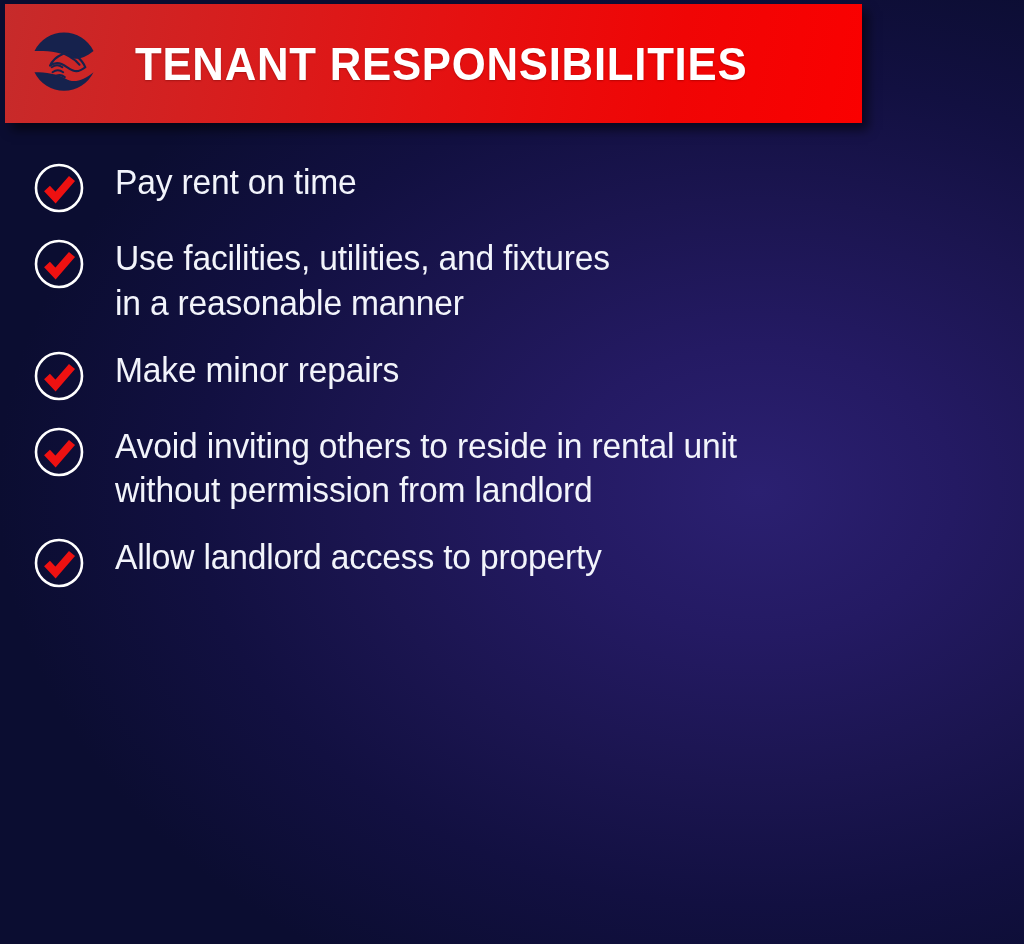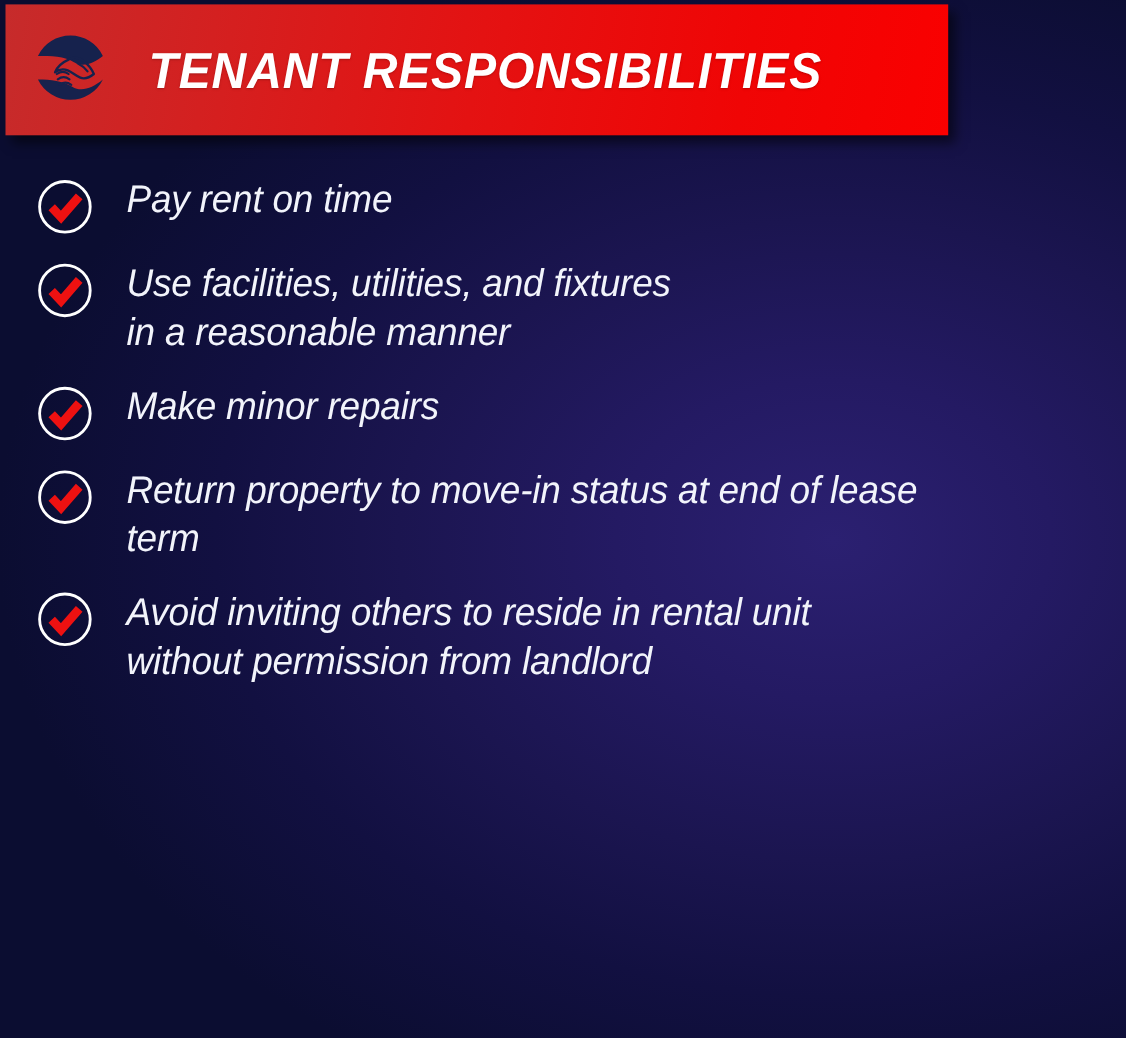--- a/index.html
+++ b/index.html
@@ -15,21 +15,20 @@
   }
 
   #infographic {
     position: relative;
     width: 1024px;
     height: 944px;
     background:
       radial-gradient(ellipse 760px 560px at 74% 52%, #2b2071 0%, #241a63 26%, #1b1550 52%, #121041 74%, #0b0d31 100%),
       linear-gradient(115deg, #061029 0%, #0d1140 40%, #1a1555 70%, #100e38 100%);
     overflow: hidden;
-    font-style: italic;
   }
 
   
   .header-banner {
     position: absolute;
     left: 5px;
     top: 4px;
     width: 857px;
     height: 119px;
     background: linear-gradient(100deg, #c62b2b 0%, #d42020 22%, #e41212 50%, #f00505 78%, #fa0000 100%);
@@ -145,35 +144,35 @@
     </li>
 
     <li class="checklist-item">
       <svg class="check-icon" viewBox="0 0 52 52" aria-hidden="true">
         <circle cx="26" cy="26" r="23" fill="none" stroke="#ffffff" stroke-width="2.6"></circle>
         <path d="M14 26.5 L22.5 35.5 L39 16.5" fill="none" stroke="#ee1111" stroke-width="8" stroke-linecap="butt" stroke-linejoin="miter"></path>
       </svg>
       <div class="item-text">Make minor repairs</div>
     </li>
 
-    <li class="checklist-item">
-      <svg class="check-icon" viewBox="0 0 52 52" aria-hidden="true">
-        <circle cx="26" cy="26" r="23" fill="none" stroke="#ffffff" stroke-width="2.6"></circle>
-        <path d="M14 26.5 L22.5 35.5 L39 16.5" fill="none" stroke="#ee1111" stroke-width="8" stroke-linecap="butt" stroke-linejoin="miter"></path>
-      </svg>
-      <div class="item-text">Return property to move-in status at end of lease term</div>
-    </li>
 
 
     <li class="checklist-item">
       <svg class="check-icon" viewBox="0 0 52 52" aria-hidden="true">
         <circle cx="26" cy="26" r="23" fill="none" stroke="#ffffff" stroke-width="2.6"></circle>
         <path d="M14 26.5 L22.5 35.5 L39 16.5" fill="none" stroke="#ee1111" stroke-width="8" stroke-linecap="butt" stroke-linejoin="miter"></path>
       </svg>
       <div class="item-text">Avoid inviting others to reside in rental unit
 without permission from landlord</div>
     </li>
 
 
 
+    <li class="checklist-item">
+      <svg class="check-icon" viewBox="0 0 52 52" aria-hidden="true">
+        <circle cx="26" cy="26" r="23" fill="none" stroke="#ffffff" stroke-width="2.6"></circle>
+        <path d="M14 26.5 L22.5 35.5 L39 16.5" fill="none" stroke="#ee1111" stroke-width="8" stroke-linecap="butt" stroke-linejoin="miter"></path>
+      </svg>
+      <div class="item-text">Allow landlord access to property</div>
+    </li>
 
   </ul>
 </div>
 
 </body></html>

